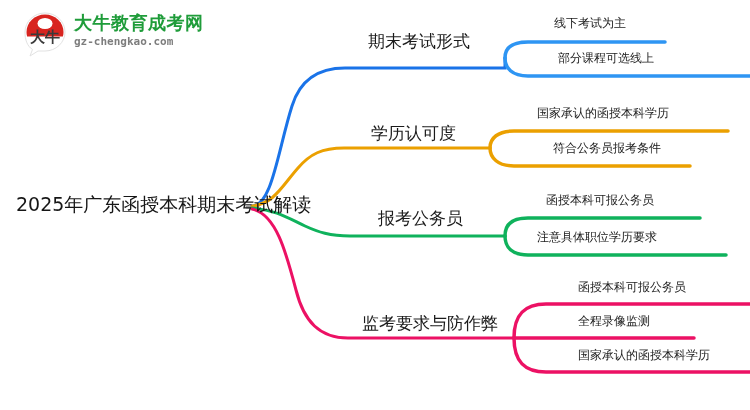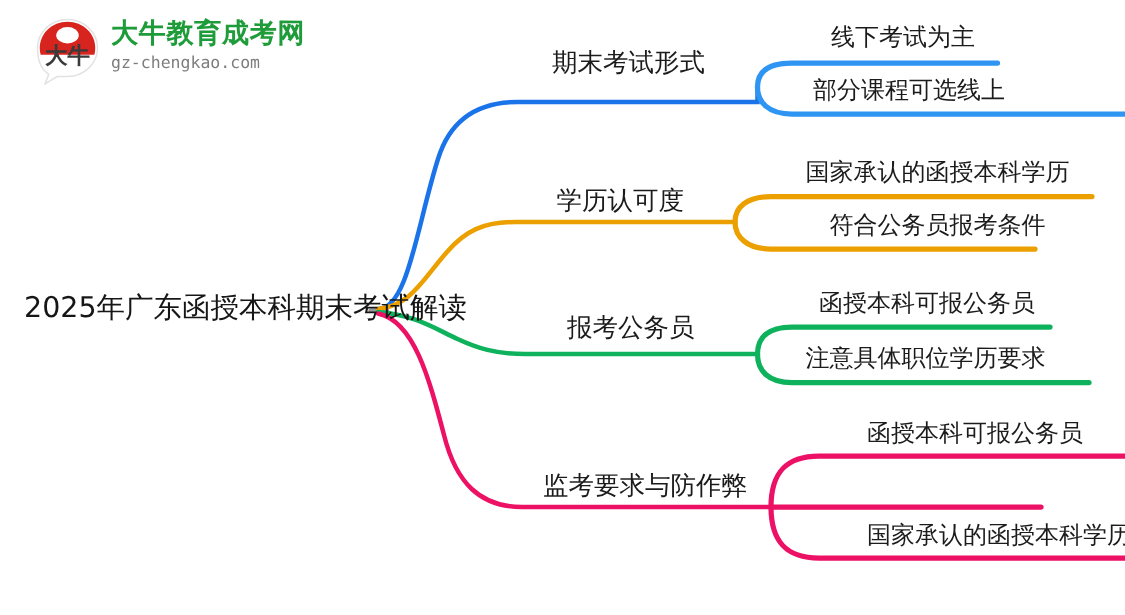--- a/index.html
+++ b/index.html
@@ -49,21 +49,21 @@
     font-weight: bold;
     color: #1f9c3a;
     letter-spacing: 0.5px;
     line-height: 22px;
     white-space: nowrap;
   }
   .logo-url {
     display: block;
     font-family: "DejaVu Sans Mono", "Liberation Mono", monospace;
     font-size: 11px;
-    font-weight: normal;
+    font-weight: bold;
     color: #7d7d7d;
     line-height: 16px;
     letter-spacing: 0px;
     white-space: nowrap;
   }
 
   
   #wires {
     position: absolute;
     left: 0;
@@ -84,21 +84,21 @@
     top: 192px;
     font-size: 19px;
     letter-spacing: 0px;
     color: #161616;
   }
   .branch-node {
     font-size: 17px;
     color: #1b1b1b;
   }
   .leaf-node {
-    font-size: 16px;
+    font-size: 12px;
     color: #1b1b1b;
   }
 </style>
 </head>
 <body>
 
 <div id="stage">
 
   <div id="logo">
     <svg id="logo-mark" viewBox="0 0 46 46" xmlns="http://www.w3.org/2000/svg">
@@ -138,24 +138,25 @@
   </svg>
 
   <div class="node" id="root-node">2025年广东函授本科期末考试解读</div>
 
   <div class="node branch-node" style="left:368px; top:30px;">期末考试形式</div>
   <div class="node branch-node" style="left:371px; top:122px;">学历认可度</div>
   <div class="node branch-node" style="left:378px; top:207px;text-align:center;">报考公务员</div>
   <div class="node branch-node" style="left:362px; top:312px;">监考要求与防作弊</div>
 
   <div class="node leaf-node" style="left:554px; top:15px;">线下考试为主</div>
-  <div class="node leaf-node" style="left:542px; top:50px;">部分课程可选线上</div>
+  <div class="node leaf-node" style="left:558px; top:50px;">部分课程可选线上</div>
 
   <div class="node leaf-node" style="left:537px; top:105px;">国家承认的函授本科学历</div>
   <div class="node leaf-node" style="left:553px; top:140px;">符合公务员报考条件</div>
 
   <div class="node leaf-node" style="left:546px; top:192px;">函授本科可报公务员</div>
   <div class="node leaf-node" style="left:537px; top:229px;">注意具体职位学历要求</div>
 
   <div class="node leaf-node" style="left:578px; top:279px;">函授本科可报公务员</div>
+  <div class="node leaf-node" style="left:578px; top:313px;">全程录像监测</div>
   <div class="node leaf-node" style="left:578px; top:347px;">国家承认的函授本科学历</div>
 
 </div>
 
 </body></html>

